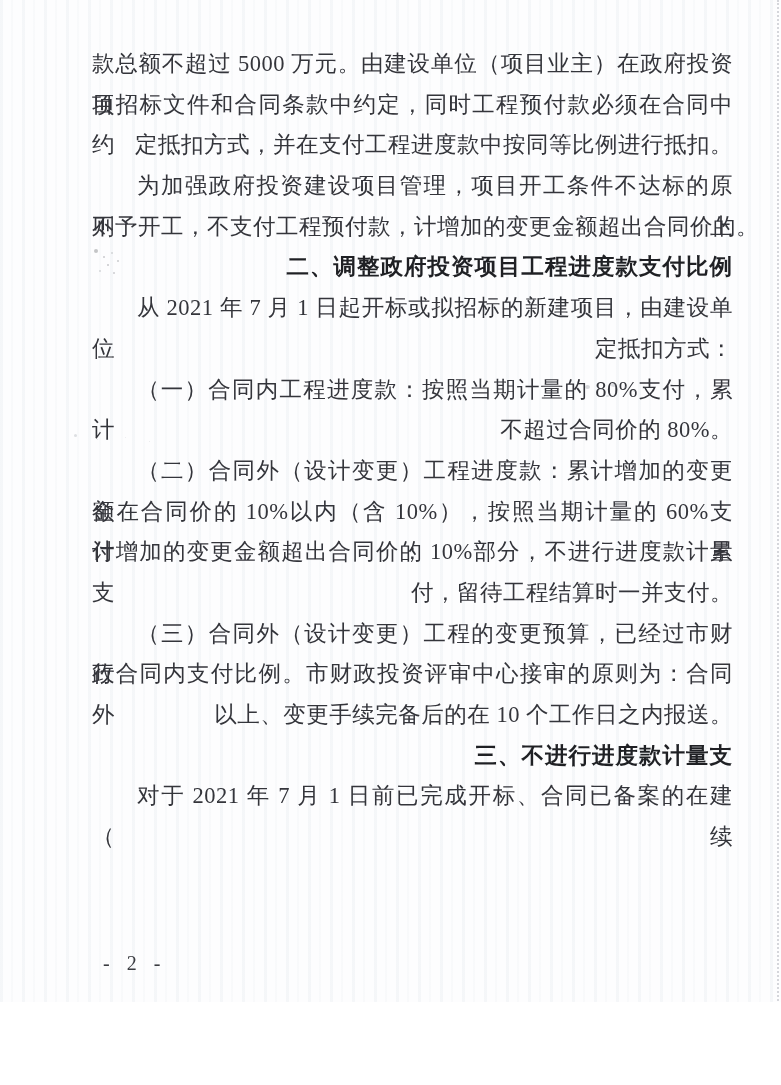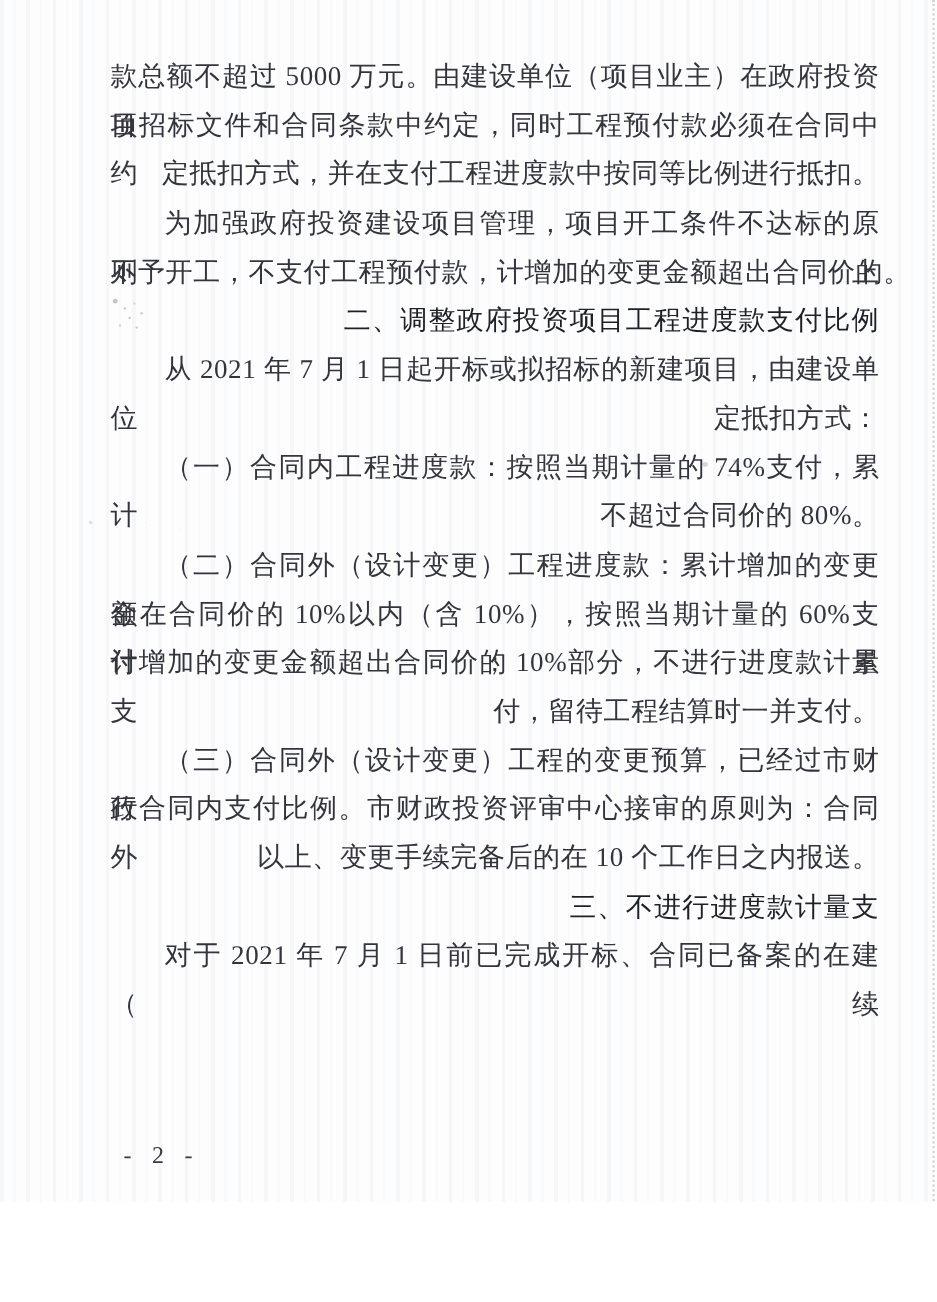--- a/index.html
+++ b/index.html
@@ -39,21 +39,21 @@
     text-align: right;
   }
   .line.justify {
     white-space: normal;
     text-align: justify;
     text-align-last: justify;
   }
   .line.indent { text-indent: 2em; }
   .line.heading {
     font-family: "Liberation Sans", "DejaVu Sans", sans-serif;
-    font-weight: normal;
+    font-weight: bold;
     color: #1f2024;
     letter-spacing: 1px;
   }
   .page-number {
     position: absolute;
     left: 103px;
     top: 952px;
     font-size: 20px;
     letter-spacing: 6px;
     color: #3a3b40;
@@ -152,21 +152,21 @@
 
   <div class="text-block">
       <div class="line body justify">款总额不超过 5000 万元。由建设单位（项目业主）在政府投资项</div>
       <div class="line body justify">目招标文件和合同条款中约定，同时工程预付款必须在合同中约</div>
       <div class="line body">定抵扣方式，并在支付工程进度款中按同等比例进行抵扣。</div>
       <div class="line body indent justify">为加强政府投资建设项目管理，项目开工条件不达标的原则上</div>
       <div class="line body">不予开工，不支付工程预付款，计增加的变更金额超出合同价的。</div>
       <div class="line heading indent">二、调整政府投资项目工程进度款支付比例</div>
       <div class="line body indent justify">从 2021 年 7 月 1 日起开标或拟招标的新建项目，由建设单位</div>
       <div class="line body">定抵扣方式：</div>
-      <div class="line body indent justify">（一）合同内工程进度款：按照当期计量的 74%支付，累计</div>
+      <div class="line body indent justify">（一）合同内工程进度款：按照当期计量的 80%支付，累计</div>
       <div class="line body">不超过合同价的 80%。</div>
       <div class="line body indent justify">（二）合同外（设计变更）工程进度款：累计增加的变更金</div>
       <div class="line body justify">额在合同价的 10%以内（含 10%），按照当期计量的 60%支付；累</div>
       <div class="line body justify">计增加的变更金额超出合同价的 10%部分，不进行进度款计量支</div>
       <div class="line body">付，留待工程结算时一并支付。</div>
       <div class="line body indent justify">（三）合同外（设计变更）工程的变更预算，已经过市财政</div>
       <div class="line body justify">行合同内支付比例。市财政投资评审中心接审的原则为：合同外</div>
       <div class="line body">以上、变更手续完备后的在 10 个工作日之内报送。</div>
       <div class="line heading indent">三、不进行进度款计量支</div>
       <div class="line body indent justify">对于 2021 年 7 月 1 日前已完成开标、合同已备案的在建（续</div>

